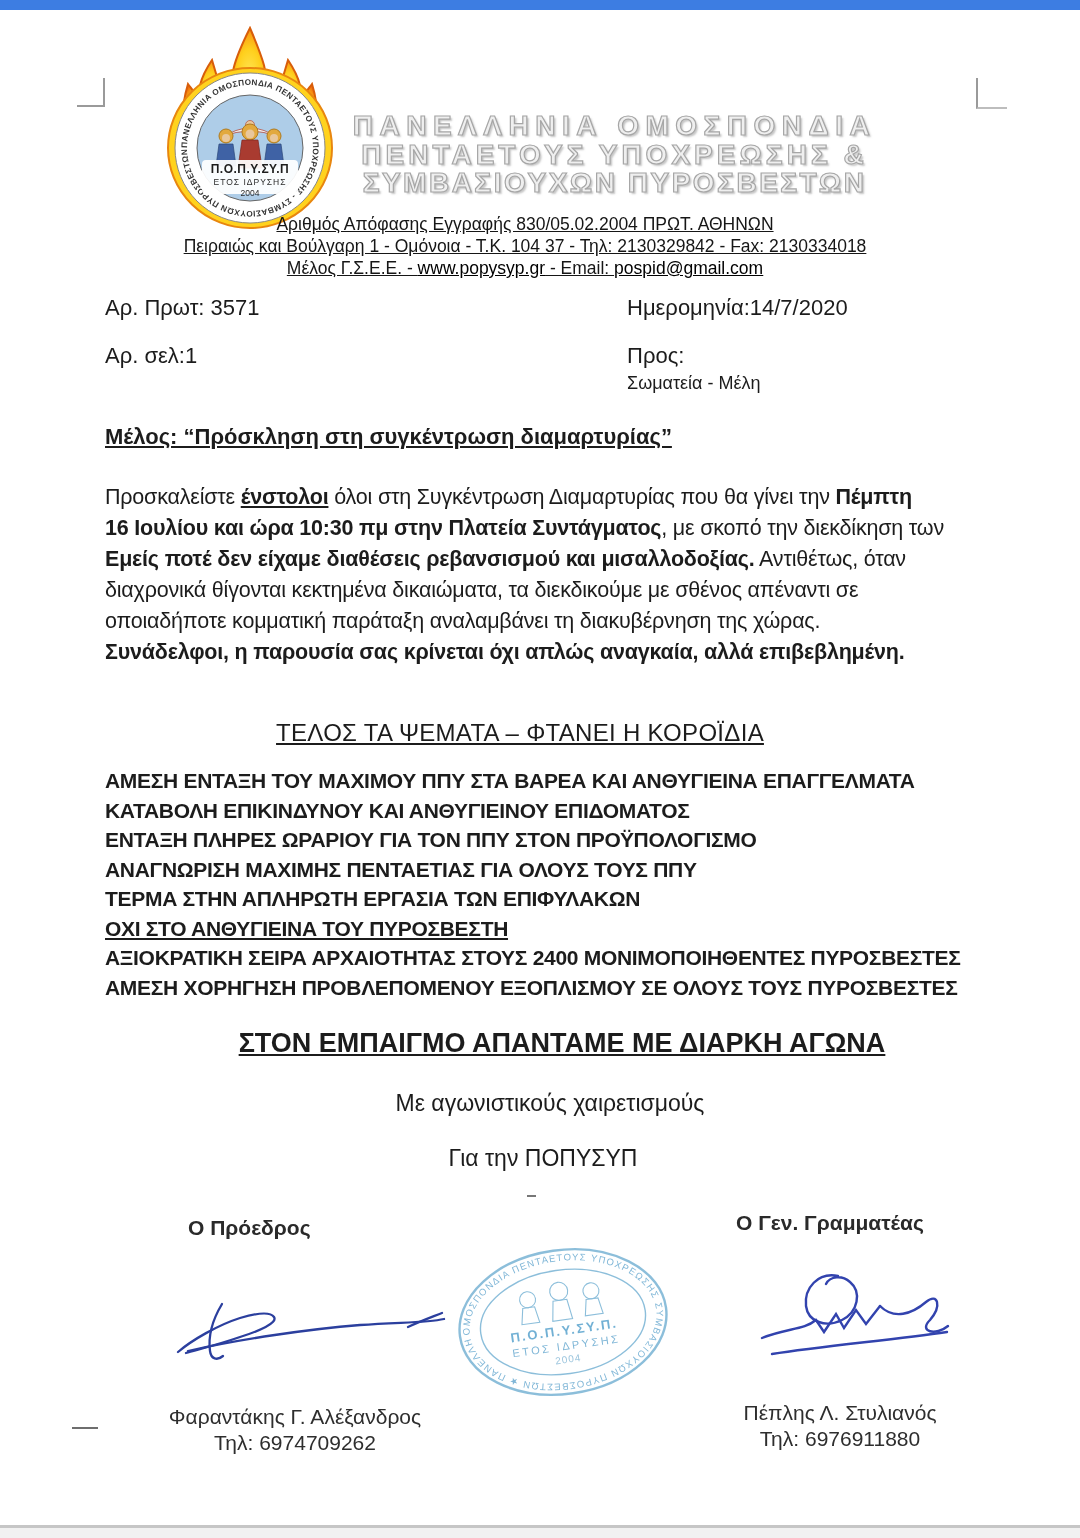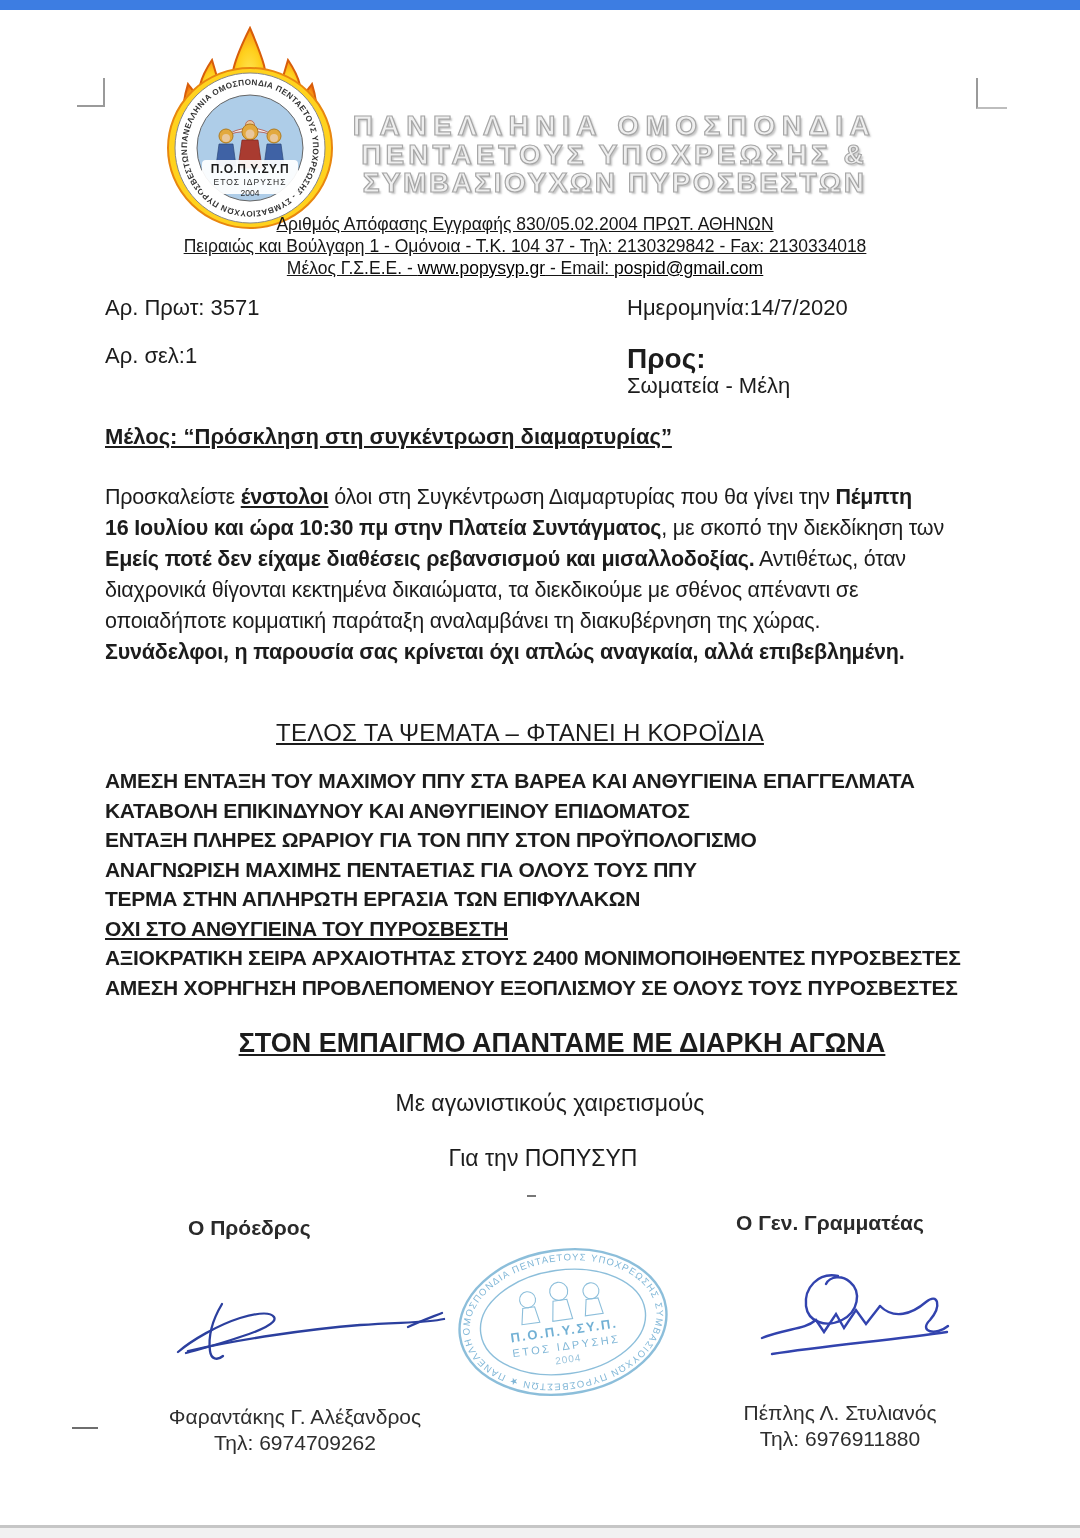--- a/index.html
+++ b/index.html
@@ -117,22 +117,22 @@
 
   <div class="reg-lines">
     <div class="rline">Αριθμός Απόφασης Εγγραφής 830/05.02.2004 ΠΡΩΤ. ΑΘΗΝΩΝ</div>
     <div class="rline">Πειραιώς και Βούλγαρη 1 - Ομόνοια - Τ.Κ. 104 37 - Τηλ: 2130329842 - Fax: 2130334018</div>
     <div class="rline"><span>Μέλος Γ.Σ.Ε.Ε. - </span><a>www.popysyp.gr</a><span> - Email: </span><a>pospid@gmail.com</a></div>
   </div>
 
   <div class="pos-abs" style="left:105px;top:295px;font-size:22px;">Αρ. Πρωτ: 3571</div>
   <div class="pos-abs" style="left:627px;top:295px;font-size:22px;">Ημερομηνία:14/7/2020</div>
   <div class="pos-abs" style="left:105px;top:343px;font-size:22px;">Αρ. σελ:1</div>
-  <div class="pos-abs" style="left:627px;top:343px;font-size:28px;font-weight:bold;">Προς:</div>
-  <div class="pos-abs" style="left:627px;top:373px;font-size:22px;">Σωματεία - Μέλη</div>
+  <div class="pos-abs" style="left:627px;top:343px;font-size:22px;">Προς:</div>
+  <div class="pos-abs" style="left:627px;top:373px;font-size:18px;">Σωματεία - Μέλη</div>
 
   <div class="subject">Μέλος: “Πρόσκληση στη συγκέντρωση διαμαρτυρίας”</div>
 
   <div class="body-block">
     <div class="bline"><span>Προσκαλείστε </span><span class="bu">ένστολοι</span><span>  όλοι στη Συγκέντρωση Διαμαρτυρίας που θα γίνει την </span><span class="b">Πέμπτη</span></div>
     <div class="bline"><span class="b">16 Ιουλίου και ώρα 10:30 πμ στην Πλατεία Συντάγματος</span><span>, με σκοπό την διεκδίκηση των</span></div>
     <div class="bline"><span class="b">Εμείς ποτέ δεν είχαμε διαθέσεις ρεβανσισμού και μισαλλοδοξίας.</span><span> Αντιθέτως, όταν</span></div>
     <div class="bline"><span>διαχρονικά θίγονται κεκτημένα δικαιώματα, τα διεκδικούμε με σθένος απέναντι σε</span></div>
     <div class="bline"><span>οποιαδήποτε κομματική παράταξη αναλαμβάνει τη διακυβέρνηση της χώρας.</span></div>
     <div class="bline"><span class="b">Συνάδελφοι, η παρουσία σας κρίνεται όχι απλώς αναγκαία, αλλά επιβεβλημένη.</span></div>

